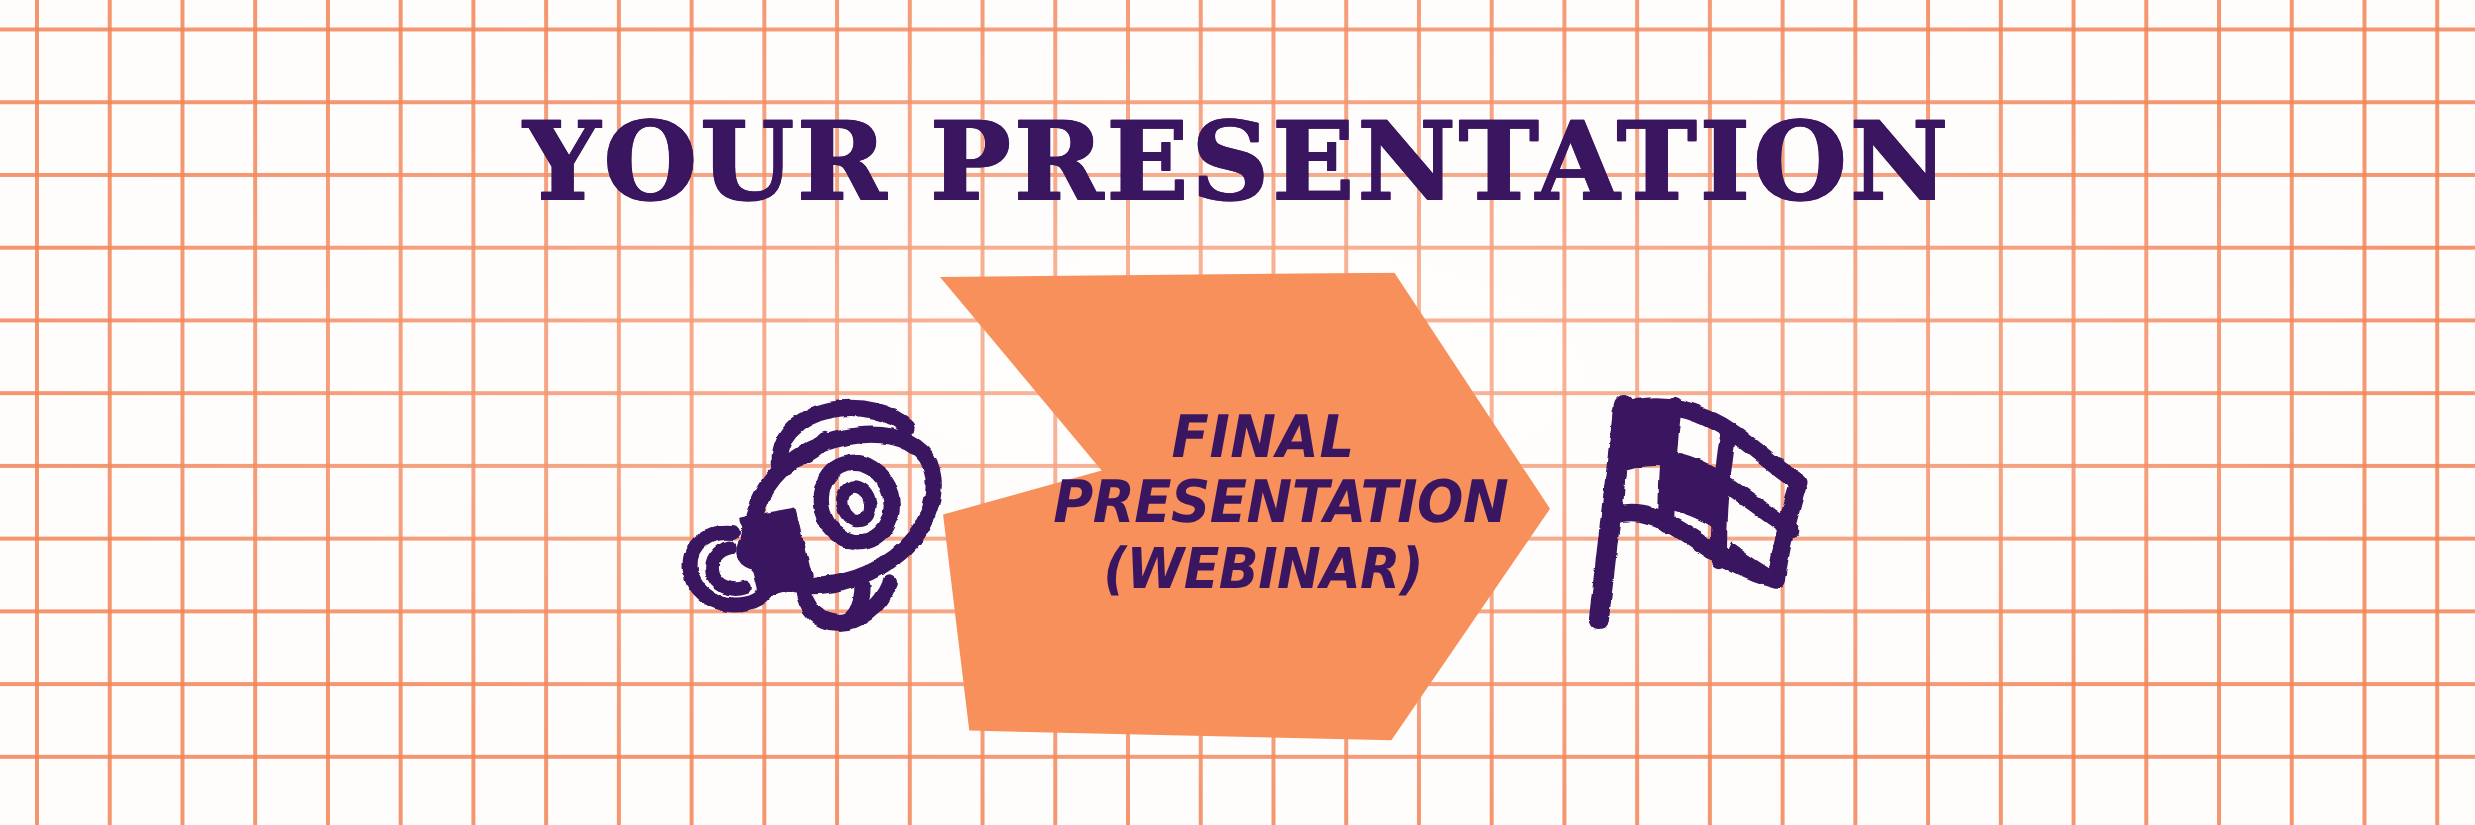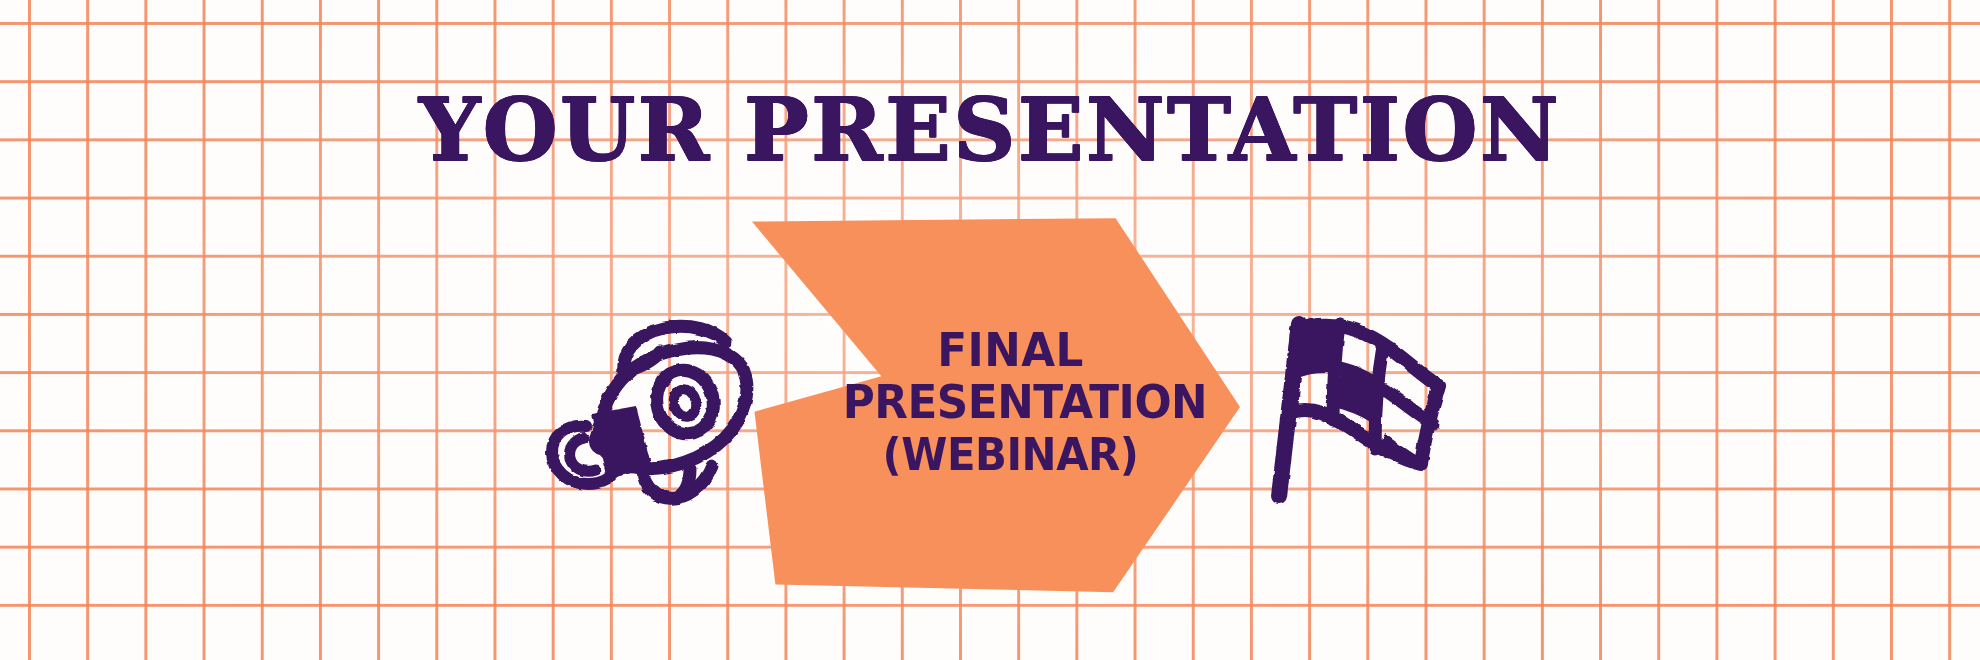--- a/index.html
+++ b/index.html
@@ -82,20 +82,21 @@
     height: 200px;
   }
 
   
   #arrow-banner {
     position: absolute;
     left: 752px;
     top: 212px;
     width: 488px;
     height: 384px;
+    font-style: italic;
   }
   #arrow-shape {
     position: absolute;
     inset: 0;
     background: #f8905c;
     clip-path: polygon(
        4.8% 97.0%,
        0.5% 52.0%,
       26.5% 42.8%,
        0.0% 2.5%,

